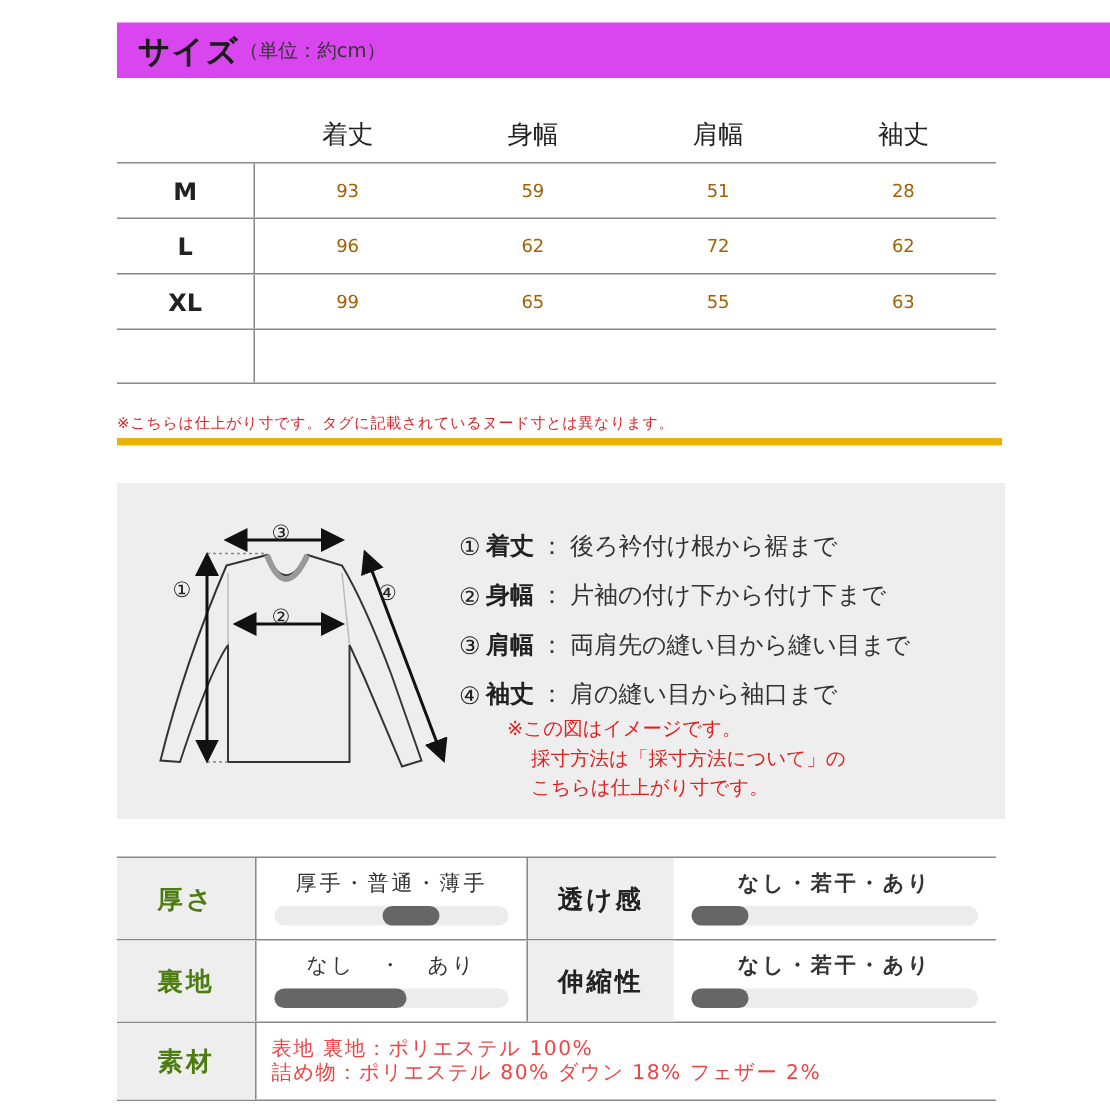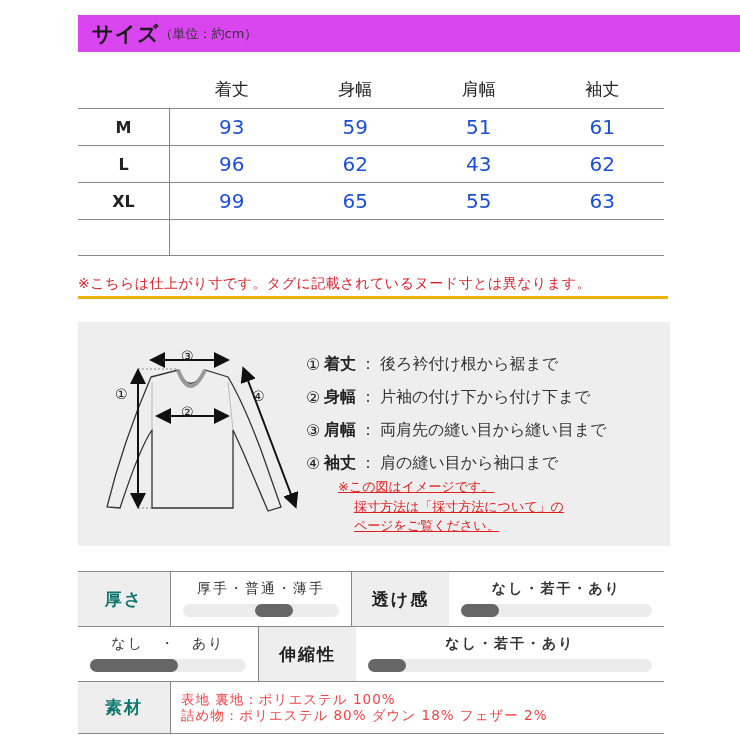--- a/index.html
+++ b/index.html
@@ -18,52 +18,52 @@
   .size-table { position: absolute; left: 78px; top: 70px; width: 586px; }
   .size-table .hrow { height: 38px; display: flex; align-items: center; }
   .size-table .row { height: 37px; display: flex; align-items: center; border-top: 1.5px solid #888; }
   .size-table .row.last { border-bottom: 1.5px solid #888; }
   .size-table .cell-label {
     width: 92px; height: 100%; display: flex; align-items: center; justify-content: center;
     font-size: 16px; font-weight: bold; color: #222; border-right: 1.5px solid #888;
   }
   .size-table .hrow .cell-label { border-right: none; }
   .size-table .cell {
-    width: 123.5px; text-align: center; font-size: 20px; color: #1d4ed8;
+    width: 123.5px; text-align: center; font-size: 12px; color: #a16207;
   }
   .size-table .hrow .cell { font-size: 17px; color: #222; }
 
   .notice {
-    position: absolute; left: 78px; top: 275px; width: 590px; font-size: 14px;
-    color: #d9232a; border-bottom: 3px solid #eab308; padding-bottom: 3px; white-space: nowrap;
+    position: absolute; left: 78px; top: 275px; width: 590px; font-size: 10px;
+    color: #d9232a; border-bottom: 5px solid #eab308; padding-bottom: 3px; white-space: nowrap;
     letter-spacing: 0.5px;
   }
 
   
   .diagram-panel {
     position: absolute; left: 78px; top: 322px; width: 592px; height: 224px; background: #eeeeee;
   }
   .diagram-svg { position: absolute; left: 0; top: 0; }
   .legend { position: absolute; left: 228px; top: 26px; }
   .legend .item { height: 33px; display: flex; align-items: center; font-size: 16px; color: #333; white-space: nowrap; }
   .legend .num { font-size: 16px; color: #222; width: 18px; }
   .legend .key { font-weight: bold; color: #222; }
   .legend .sep { margin: 0 4px; }
   .note {
-    position: absolute; left: 260px; top: 155px; font-size: 13px; color: #e0201f; line-height: 19.5px; text-decoration: underline;
+    position: absolute; left: 260px; top: 155px; font-size: 13px; color: #e0201f; line-height: 19.5px;
   }
   .note .indent { padding-left: 16px; }
 
   
   .props { position: absolute; left: 78px; top: 571px; width: 586px; border-top: 1.5px solid #888; }
   .props .prow { display: flex; height: 55px; border-bottom: 1.5px solid #888; }
   .props .prow.material { height: 52px; }
   .props .plabel {
     width: 93px; background: #eeeeee; display: flex; align-items: center; justify-content: center;
-    font-size: 17px; font-weight: bold; color: #0f766e; border-right: 1.5px solid #888; letter-spacing: 2px;
+    font-size: 17px; font-weight: bold; color: #4d7c0f; border-right: 1.5px solid #888; letter-spacing: 2px;
   }
   .props .pval { width: 180px; position: relative; }
   .props .plabel2 {
     width: 98px; background: #eeeeee; display: flex; align-items: center; justify-content: center;
     font-size: 17px; font-weight: bold; color: #222; border-left: 1.5px solid #888; letter-spacing: 2px;
   }
   .props .pval2 { flex: 1; position: relative; font-weight: bold; }
   .scale-text {
     position: absolute; top: 8px; left: 0; right: 0; text-align: center; font-size: 14px; color: #333; letter-spacing: 2px;
   }
@@ -89,27 +89,27 @@
     <div class="cell">着丈</div>
     <div class="cell">身幅</div>
     <div class="cell">肩幅</div>
     <div class="cell">袖丈</div>
   </div>
   <div class="row">
     <div class="cell-label">M</div>
     <div class="cell">93</div>
     <div class="cell">59</div>
     <div class="cell">51</div>
-    <div class="cell">61</div>
+    <div class="cell">28</div>
   </div>
   <div class="row">
     <div class="cell-label">L</div>
     <div class="cell">96</div>
     <div class="cell">62</div>
-    <div class="cell">43</div>
+    <div class="cell">72</div>
     <div class="cell">62</div>
   </div>
   <div class="row">
     <div class="cell-label">XL</div>
     <div class="cell">99</div>
     <div class="cell">65</div>
     <div class="cell">55</div>
     <div class="cell">63</div>
   </div>
   <div class="row last">
@@ -182,21 +182,21 @@
       <span class="num">④</span>
       <span class="key">袖丈</span>
       <span class="sep">：</span>
       <span>肩の縫い目から袖口まで</span>
     </div>
   </div>
 
   <div class="note">
     <div>※この図はイメージです。</div>
     <div class="indent">採寸方法は「採寸方法について」の</div>
-    <div class="indent">ページをご覧ください。</div>
+    <div class="indent">こちらは仕上がり寸です。</div>
   </div>
 </div>
 
 <div class="props">
   <div class="prow">
     <div class="plabel">厚さ</div>
     <div class="pval">
       <div class="scale-text">厚手・普通・薄手</div>
       <div class="track">
         <div class="knob" style="left:72px;width:38px;"></div>
@@ -204,20 +204,21 @@
     </div>
     <div class="plabel2">透け感</div>
     <div class="pval2">
       <div class="scale-text">なし・若干・あり</div>
       <div class="track">
         <div class="knob" style="left:0;width:38px;"></div>
       </div>
     </div>
   </div>
   <div class="prow">
+    <div class="plabel">裏地</div>
     <div class="pval">
       <div class="scale-text">なし　・　あり</div>
       <div class="track">
         <div class="knob" style="left:0;width:88px;"></div>
       </div>
     </div>
     <div class="plabel2">伸縮性</div>
     <div class="pval2">
       <div class="scale-text">なし・若干・あり</div>
       <div class="track">

